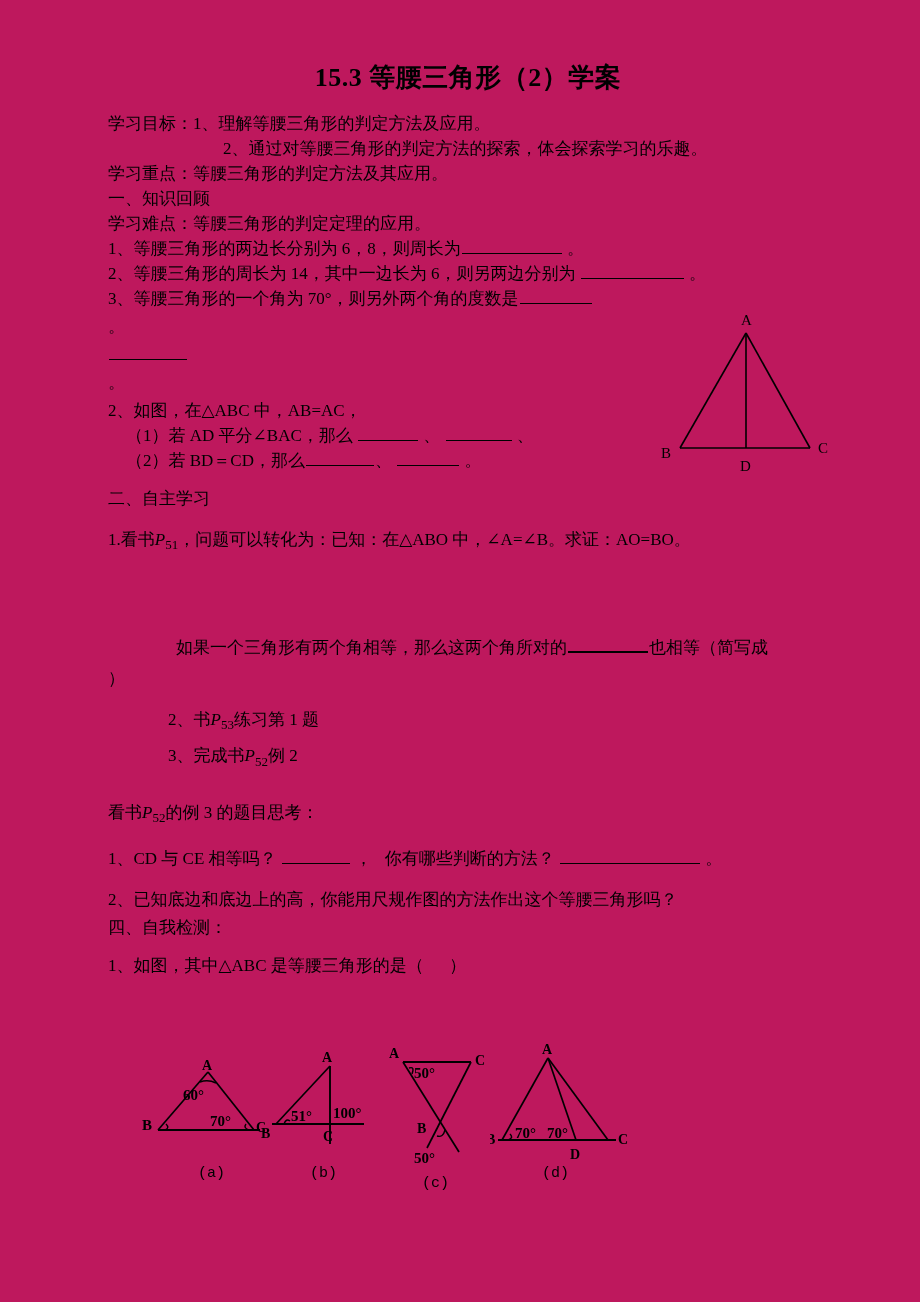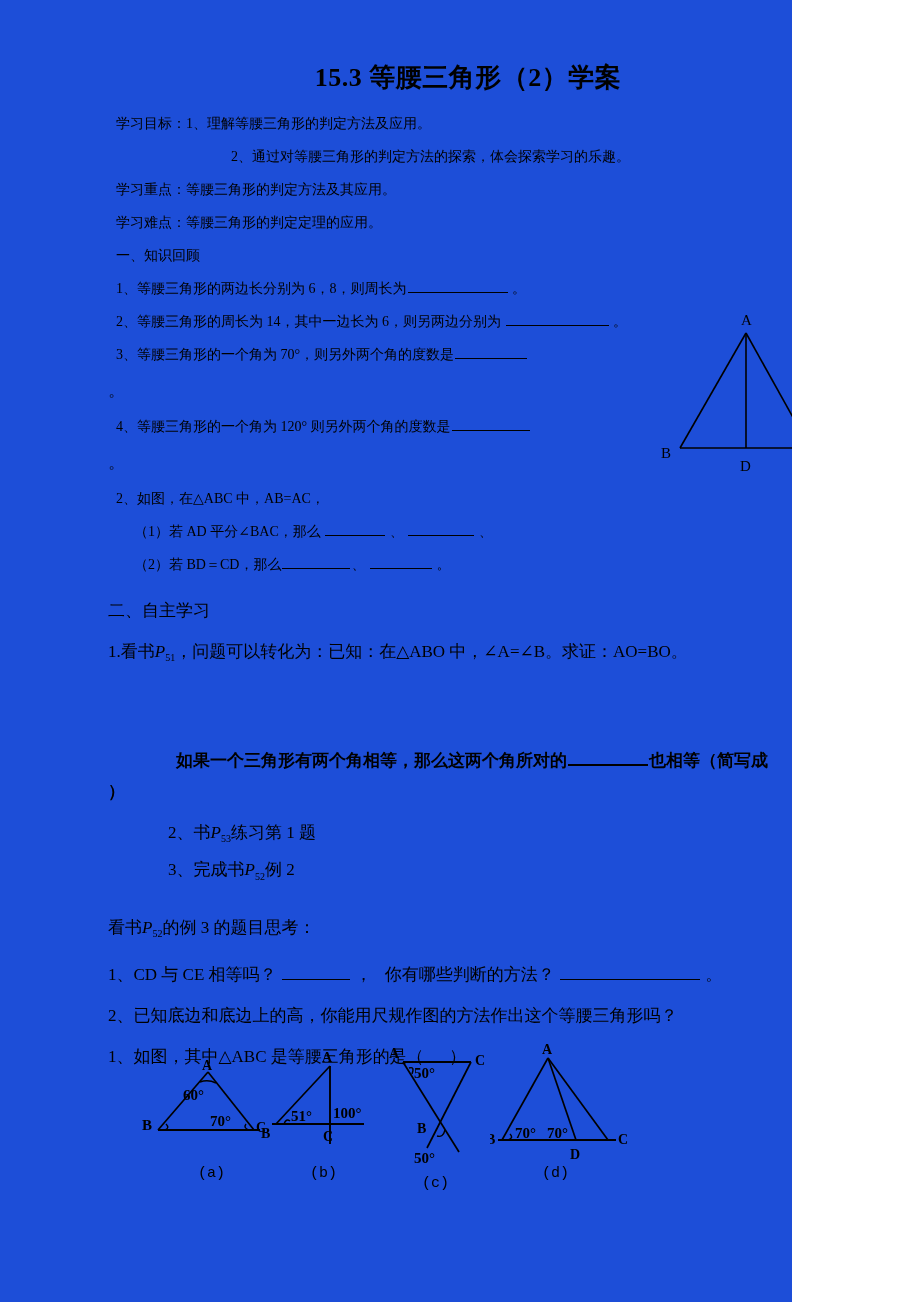--- a/index.html
+++ b/index.html
@@ -6,68 +6,68 @@
     margin: 0;
     padding: 0;
     background: #ffffff;
   }
   body {
     font-family: "Liberation Serif", "DejaVu Serif", serif;
     color: #000000;
   }
   #page {
     position: relative;
-    width: 792px;
+    width: 920px;
     height: 1302px;
     overflow: hidden;
-    background: #1d4ed8;
+    background: #be185d;
   }
   #content {
     position: absolute;
     left: 108px;
     top: 62px;
     width: 720px;
   }
   .doc-title {
     font-size: 26px;
     font-weight: bold;
     text-align: center;
     letter-spacing: 0.5px;
     margin: 0 0 16px 0;
     line-height: 1.25;
   }
   .line {
-    font-size: 14px;
+    font-size: 17px;
     line-height: 25px;
-    margin: 8px;
+    margin: 0;
     white-space: pre-wrap;
   }
   .line-sp {
     font-size: 17px;
     line-height: 31px;
     margin: 0;
     white-space: pre-wrap;
   }
   .indent-goal {
     padding-left: 115px;
   }
   .indent-1 { padding-left: 18px; }
   .indent-2 { padding-left: 28px; }
   .indent-3 { padding-left: 60px; }
   .indent-4 { padding-left: 68px; }
-  .bold { font-weight: bold; }
+  .bold { font-weight: normal; }
   .blank {
     display: inline-block;
     border-bottom: 1px solid #000;
     vertical-align: baseline;
     height: 0.95em;
     margin: 0 1px;
   }
   .sub {
-    font-size: 10px;
+    font-size: 13px;
     vertical-align: sub;
     font-style: normal;
     margin-top: 36px;
   }
   .ital { font-style: italic; }
   .gap-sm { height: 10px; }
   .gap-lg { height: 62px; }
 
   
   #fig-abc-median {
@@ -103,32 +103,32 @@
 
 <div id="page">
 
   <div id="content">
 
     <div class="doc-title">15.3 等腰三角形（2）学案</div>
 
     <p class="line"><span>学习目标：</span><span>1、理解等腰三角形的判定方法及应用。</span></p>
     <p class="line indent-goal">2、通过对等腰三角形的判定方法的探索，体会探索学习的乐趣。</p>
     <p class="line">学习重点：等腰三角形的判定方法及其应用。</p>
+    <p class="line">一、知识回顾</p>
+
     <p class="line">学习难点：等腰三角形的判定定理的应用。</p>
-
-    <p class="line">一、知识回顾</p>
 
     <p class="line"><span>1、等腰三角形的两边长分别为 6，8，则周长为</span><span class="blank" style="width:100px"></span> <span>。</span></p>
 
     <p class="line"><span>2、等腰三角形的周长为 14，其中一边长为 6，则另两边分别为</span> <span class="blank" style="width:103px"></span> <span>。</span></p>
 
     <p class="line"><span>3、等腰三角形的一个角为 70°，则另外两个角的度数是</span><span class="blank" style="width:72px"></span></p>
     <p class="line-sp">。</p>
 
-    <p class="line"><span>4、等腰三角形的一个角为 120° 则另外两个角的度数是</span><span class="blank" style="width:78px"></span></p>
+    <p class="line"><span class="blank" style="width:78px"></span></p>
     <p class="line-sp">。</p>
 
     <p class="line">2、如图，在△ABC 中，AB=AC，</p>
     <p class="line indent-1"><span>（1）若 AD 平分∠BAC，那么</span> <span class="blank" style="width:60px"></span> <span>、</span> <span class="blank" style="width:66px"></span> <span>、</span></p>
     <p class="line indent-1"><span>（2）若 BD＝CD，那么</span><span class="blank" style="width:68px"></span><span>、</span> <span class="blank" style="width:62px"></span> <span>。</span></p>
 
     <div class="gap-sm"></div>
 
     <p class="line-sp">二、自主学习</p>
 
@@ -159,20 +159,21 @@
     <p class="line-sp"><span>看书</span><span class="ital">P</span><span class="sub">52</span><span>的例 3 的题目思考：</span></p>
 
     <div class="gap-sm"></div>
 
     <p class="line-sp"><span>1、CD 与 CE 相等吗？</span> <span class="blank" style="width:68px"></span> <span>，</span>   <span>你有哪些判断的方法？</span> <span class="blank" style="width:140px"></span> <span>。</span></p>
 
     <div class="gap-sm"></div>
 
     <p class="line-sp">2、已知底边和底边上的高，你能用尺规作图的方法作出这个等腰三角形吗？</p>
 
+    <p class="line">四、自我检测：</p>
 
     <div class="gap-sm"></div>
 
     <p class="line-sp">1、如图，其中△ABC 是等腰三角形的是（      ）</p>
 
   </div>
 
   <div id="fig-abc-median">
     <svg width="180" height="170" viewBox="0 0 180 170">
 

